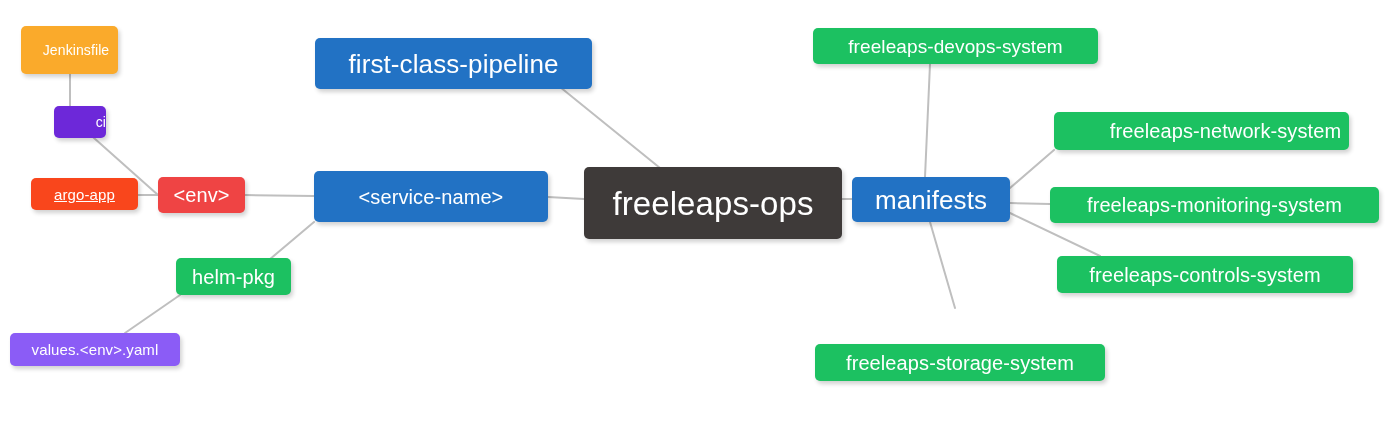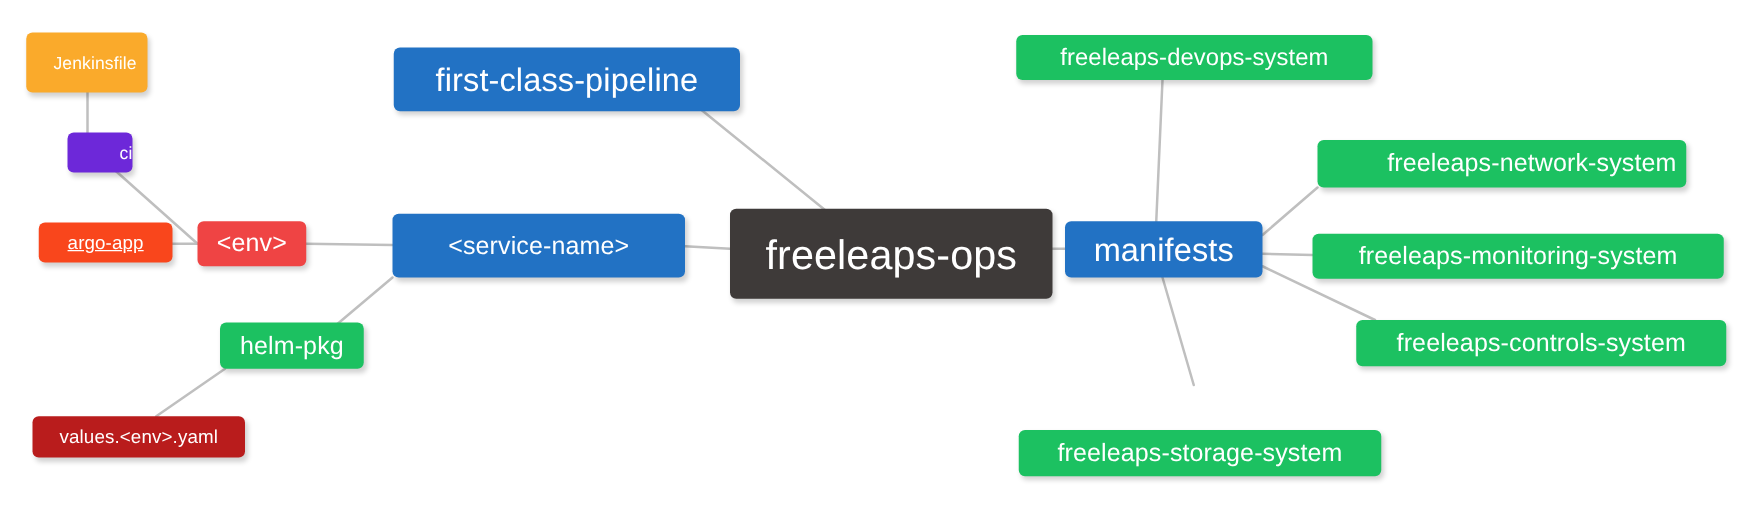--- a/index.html
+++ b/index.html
@@ -77,21 +77,21 @@
       </div>
       <div class="node" style="left: 31px; top: 178px; width: 107px; height: 32px; background: rgb(249, 70, 28); font-size: 15px; text-decoration: underline;">
         <span class="node-label">argo-app</span>
       </div>
       <div class="node" style="left: 158px; top: 177px; width: 87px; height: 36px; background: #ef4444; font-size: 20px;">
         <span class="node-label">&lt;env&gt;</span>
       </div>
       <div class="node" style="left: 148px; top: 258px; width: 115px; height: 37px; background: rgb(28, 193, 97); font-size: 20px; margin-left: 28px;">
         <span class="node-label">helm-pkg</span>
       </div>
-      <div class="node" style="left: 26px; top: 333px; width: 170px; height: 33px; background: #b91c1c; font-size: 15px;">
+      <div class="node" style="left: 10px; top: 333px; width: 170px; height: 33px; background: #8b5cf6; font-size: 15px;">
         <span class="node-label">values.&lt;env&gt;.yaml</span>
       </div>
       <div class="node" style="left: 315px; top: 38px; width: 277px; height: 51px; background: rgb(34, 114, 196); font-size: 26px;">
         <span class="node-label">first-class-pipeline</span>
       </div>
       <div class="node" style="left: 314px; top: 171px; width: 234px; height: 51px; background: rgb(34, 114, 196); font-size: 20px;">
         <span class="node-label">&lt;service-name&gt;</span>
       </div>
       <div class="node" style="left: 584px; top: 167px; width: 258px; height: 72px; background: rgb(62, 58, 57); font-size: 33px;">
         <span class="node-label">freeleaps-ops</span>
@@ -101,20 +101,20 @@
       </div>
       <div class="node" style="left: 801px; top: 28px; width: 285px; height: 36px; background: rgb(28, 193, 97); font-size: 19px; margin-left: 12px;">
         <span class="node-label">freeleaps-devops-system</span>
       </div>
       <div class="node" style="left: 1054px; top: 112px; width: 295px; height: 38px; background: rgb(28, 193, 97); font-size: 20px; padding-left: 48px;">
         <span class="node-label">freeleaps-network-system</span>
       </div>
       <div class="node" style="left: 1050px; top: 187px; width: 329px; height: 36px; background: rgb(28, 193, 97); font-size: 20px;">
         <span class="node-label">freeleaps-monitoring-system</span>
       </div>
-      <div class="node" style="left: 1057px; top: 256px; width: 296px; height: 37px; background: rgb(28, 193, 97); font-size: 20px; margin-left: 28px;">
+      <div class="node" style="left: 1057px; top: 256px; width: 296px; height: 37px; background: rgb(28, 193, 97); font-size: 20px;">
         <span class="node-label">freeleaps-controls-system</span>
       </div>
       <div class="node" style="left: 815px; top: 308px; width: 290px; height: 37px; background: rgb(28, 193, 97); font-size: 20px; margin-top: 36px;">
         <span class="node-label">freeleaps-storage-system</span>
       </div>
     </div>
 </div>
 
 </body></html>

